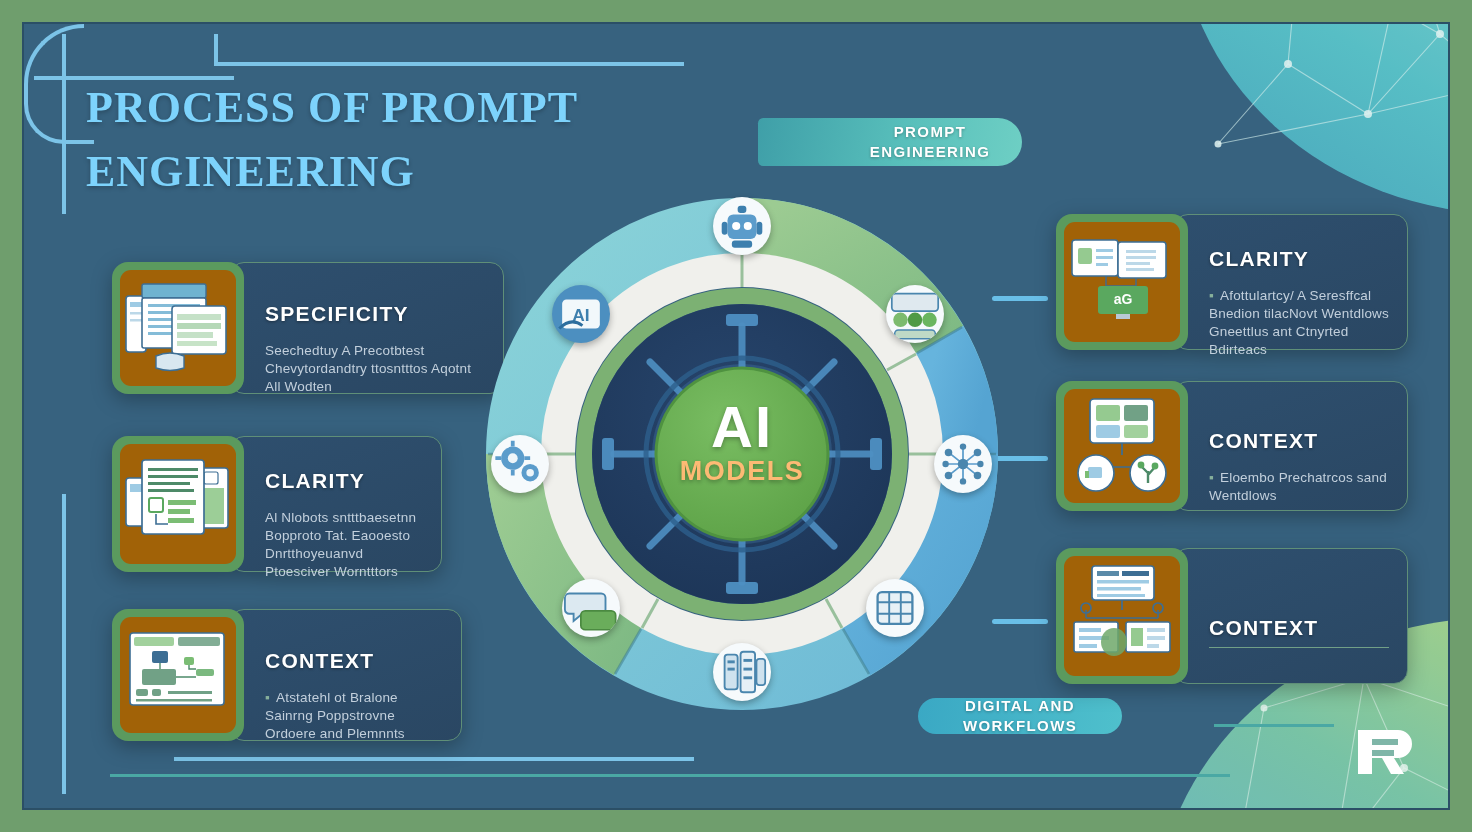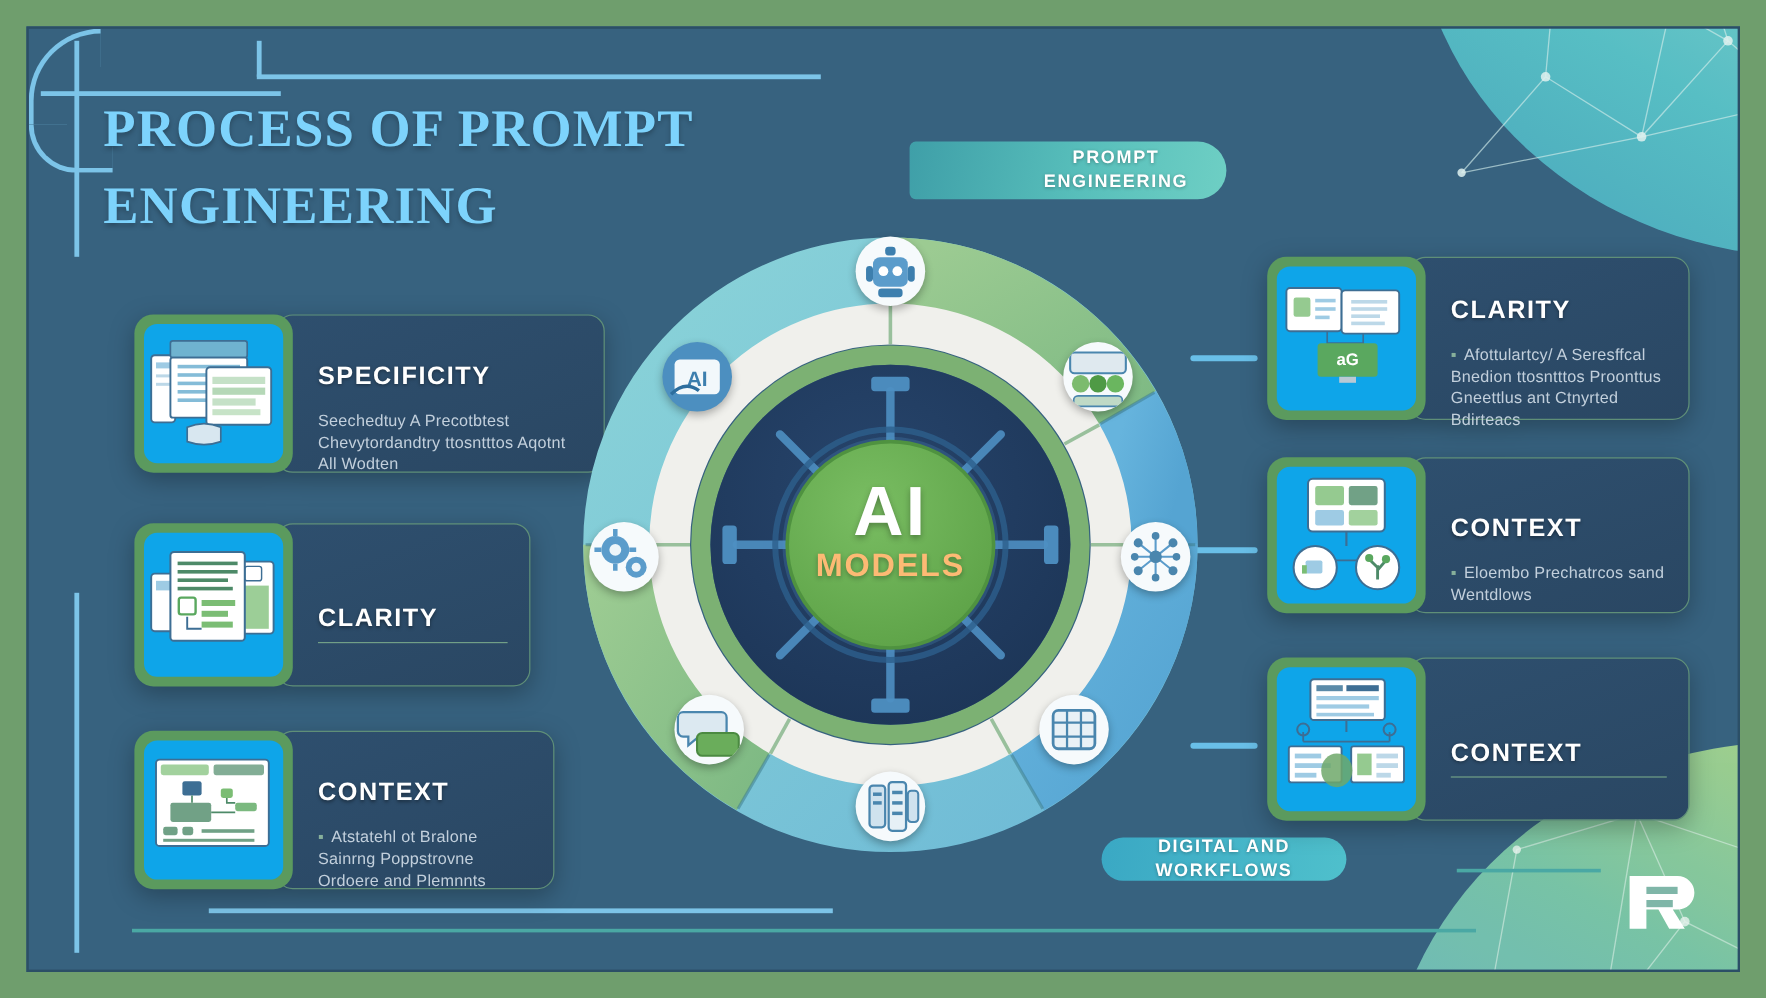--- a/index.html
+++ b/index.html
@@ -132,21 +132,21 @@
   .card-thumb-wrap {
     position:relative;
     flex:0 0 132px;
     border-radius:16px;
     background:#5b9a5e;
     padding:8px;
     z-index:3;
   }
   .card-thumb {
     width:100%; height:100%;
-    background:#0ea5e9;
+    background:#a16207;
     border-radius:11px;
     overflow:hidden;
     position:relative;
   }
   .card-body {
     flex:1;
     background:linear-gradient(160deg,#2e4f6e 0%,#2a4763 100%);
     border:1.5px solid #5f8f78;
     border-radius:14px;
     margin-left:-14px;
@@ -360,20 +360,21 @@
                 <rect x="48" y="65" width="22" height="5"></rect>
               <rect x="48" y="74" width="26" height="5"></rect>
             </g>
             <path d="M36 70 v10 h12" fill="none" stroke="#3d6e94" stroke-width="1.6"></path>
           </svg>
         </div>
       </div>
       <div class="card-body">
         <div class="card-title">CLARITY</div>
         <div class="card-rule"></div>
+        <div class="card-desc">Al Nlobots sntttbaesetnn Bopproto Tat. Eaooesto Dnrtthoyeuanvd Ptoesciver Worntttors</div>
       </div>
     </div>
 
     <div class="card" id="card-left-3">
       <div class="card-thumb-wrap">
         <div class="card-thumb">
           <svg viewBox="0 0 116 110">
             <rect x="10" y="16" width="94" height="72" rx="3" fill="#fff" stroke="#3d6e94" stroke-width="1.6"></rect>
             <rect x="14" y="20" width="40" height="9" rx="2" fill="#7bbd74" opacity=".7"></rect>
             <rect x="58" y="20" width="42" height="9" rx="2" fill="#4d8a68" opacity=".7"></rect>
@@ -423,21 +424,21 @@
             <path d="M42 54 v10 h30 v-8" fill="none" stroke="#3d6e94" stroke-width="1.4"></path>
             <rect x="34" y="64" width="50" height="28" rx="3" fill="#5aa85f"></rect>
             <text x="59" y="82" font-size="14" font-weight="bold" fill="#fff" text-anchor="middle" font-family="Liberation Sans, sans-serif">aG</text>
             <rect x="52" y="92" width="14" height="5" fill="#b9c9d4"></rect>
           </svg>
         </div>
       </div>
       <div class="card-body">
         <div class="card-title">CLARITY</div>
         <div class="card-rule"></div>
-        <div class="card-desc"><span class="bullet">▪</span><span>Afottulartcy/ A Seresffcal Bnedion ttosntttos Proonttus Gneettlus ant Ctnyrted Bdirteacs</span></div>
+        <div class="card-desc"><span class="bullet">▪</span><span>Afottulartcy/ A Seresffcal Bnedion tilacNovt Wentdlows Gneettlus ant Ctnyrted Bdirteacs</span></div>
       </div>
     </div>
 
     <div class="card" id="card-right-2">
       <div class="card-thumb-wrap">
         <div class="card-thumb">
           <svg viewBox="0 0 116 110">
             <rect x="26" y="10" width="64" height="44" rx="4" fill="#fff" stroke="#3d6e94" stroke-width="1.7"></rect>
             <rect x="32" y="16" width="24" height="16" rx="2" fill="#7bbd74" opacity=".8"></rect>
             <rect x="60" y="16" width="24" height="16" rx="2" fill="#4d8a68" opacity=".8"></rect>

